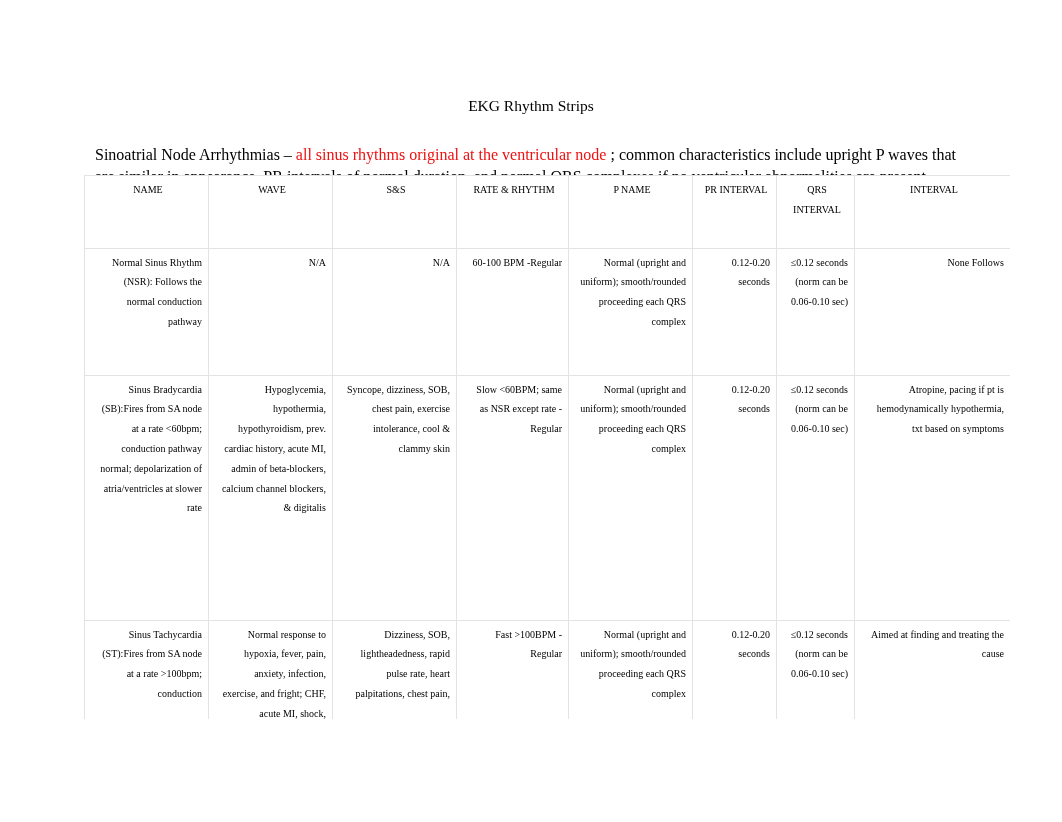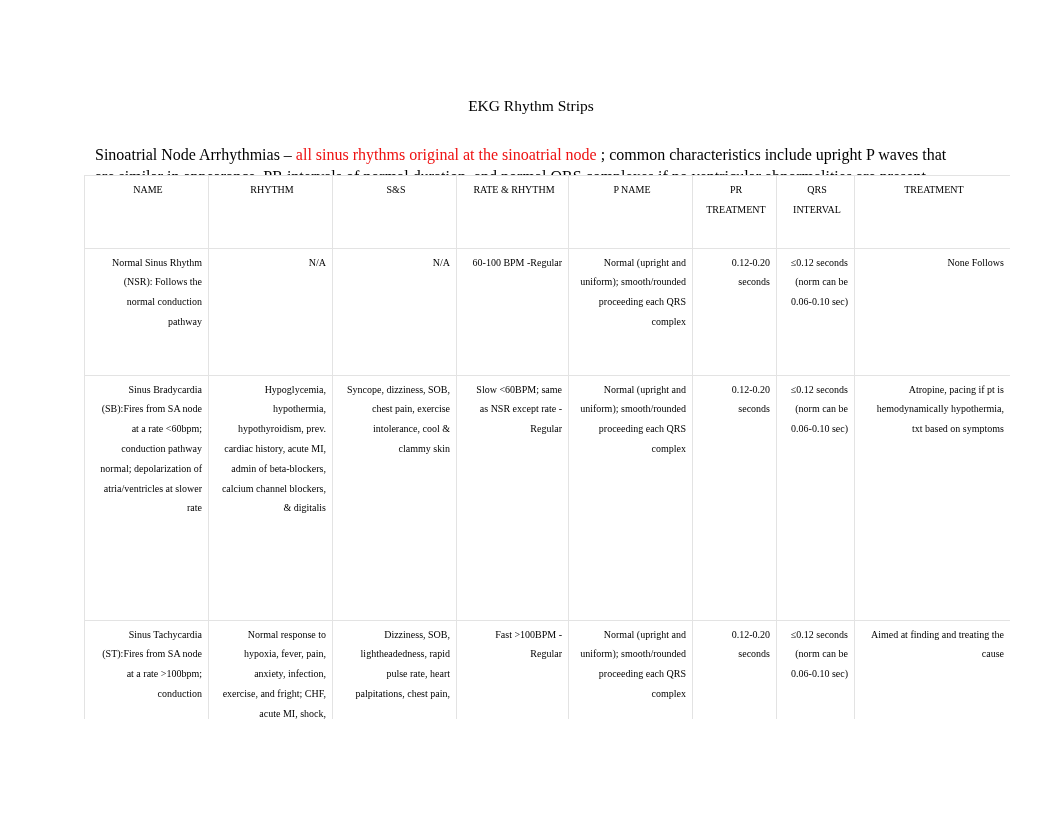--- a/index.html
+++ b/index.html
@@ -88,44 +88,44 @@
   tr.r-sb  td { height: 236px; }
   tr.r-st  td { height: 118px; }
 </style>
 </head>
 <body>
 
 <div class="page">
 
   <div class="doc-title">EKG Rhythm Strips</div>
 
-  <p class="intro"><span>Sinoatrial Node Arrhythmias  – </span><span class="red">all sinus rhythms original at the sinoatrial node</span><span> ; common characteristics include upright P waves that are similar in appearance, PR intervals of normal duration, and normal QRS complexes if no ventricular abnormalities are present</span></p>
+  <p class="intro"><span>Sinoatrial Node Arrhythmias  – </span><span class="red">all sinus rhythms original at the ventricular node</span><span> ; common characteristics include upright P waves that are similar in appearance, PR intervals of normal duration, and normal QRS complexes if no ventricular abnormalities are present</span></p>
 
   <div class="tbl-wrap">
     <table class="ekg">
       <colgroup>
         <col class="c-name">
           <col class="c-cause">
           <col class="c-ss">
           <col class="c-rate">
         <col class="c-pwave">
           <col class="c-pr">
           <col class="c-qrs">
           <col class="c-treatment">
       </colgroup>
       <thead>
         <tr>
           <th>NAME</th>
-          <th>RHYTHM</th>
+          <th>WAVE</th>
           <th>S&amp;S</th>
           <th>RATE &amp; RHYTHM</th>
           <th>P NAME</th>
-          <th>PR TREATMENT</th>
+          <th>PR INTERVAL</th>
           <th>QRS INTERVAL</th>
-          <th>TREATMENT</th>
+          <th>INTERVAL</th>
         </tr>
       </thead>
       <tbody>
         <tr class="r-nsr">
           <td>Normal Sinus Rhythm (NSR): Follows the normal conduction pathway</td>
           <td>N/A</td>
           <td>N/A</td>
           <td>60-100 BPM -Regular</td>
           <td>Normal (upright and uniform); smooth/rounded proceeding each QRS complex</td>
           <td>0.12-0.20 seconds</td>

